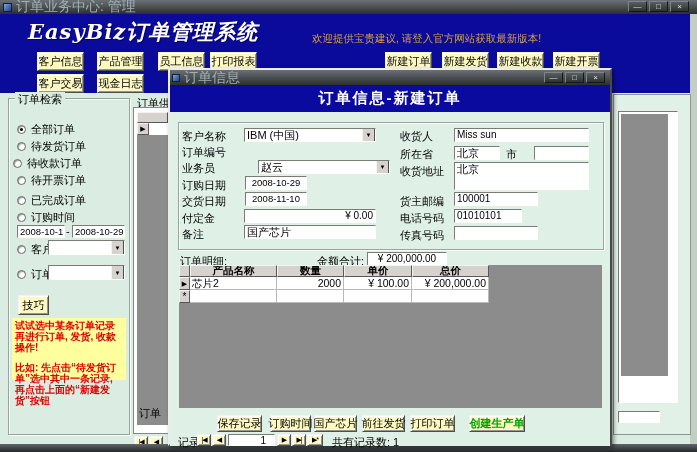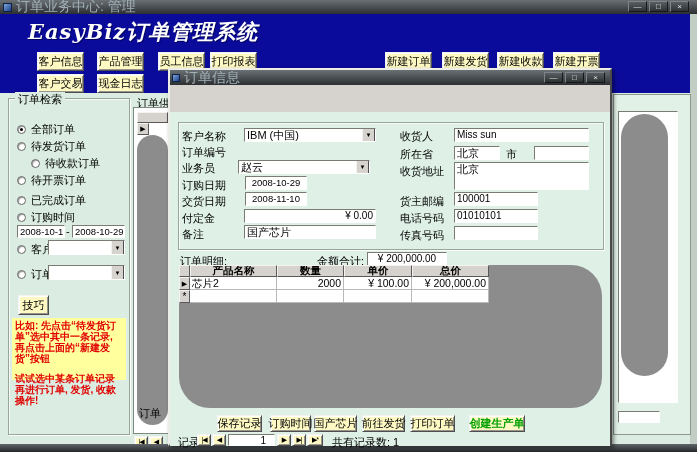--- a/index.html
+++ b/index.html
@@ -34,21 +34,21 @@
 
   .radio { width:9px; height:9px; border-radius:50%; background:#fff; border:1px solid #666;
            box-shadow:inset 1px 1px 1px #9a9a9a; position:relative; flex:0 0 9px; }
   .radio.sel:after { content:""; position:absolute; left:2px; top:2px; width:3px; height:3px; border-radius:50%; background:#000; }
   .radrow { display:flex; align-items:center; gap:5px; position:absolute; }
 
   .tip { background:#FFFF9E; color:#E10000; font-weight:bold; font-size:10px; line-height:11px; padding:2px 3px; }
   .tip p { margin-bottom:9px; }
 
   .glabel { font-size:11px; white-space:nowrap; }
-  .gray { background:#8C8C8C;border-radius:31px; }
+  .gray { background:#8C8C8C; }
   .gh { background:#D6D3CE; border:1px solid #58585a; border-top-color:#F4F3F0; border-left-color:#F4F3F0;
         font-size:10.5px; font-weight:bold; display:flex; align-items:center; justify-content:center; overflow:hidden; }
   .cell { background:#fff; border-right:1px solid #b9b9b9; border-bottom:1px solid #b9b9b9; font-size:10.5px;
           padding:0 2px; line-height:12px; overflow:hidden; white-space:nowrap; }
   .sel-cell { background:#D6D3CE; border:1px solid #58585a; border-top-color:#F4F3F0; border-left-color:#F4F3F0;
               font-size:7px; display:flex; align-items:center; justify-content:center; }
 
   .dialog { background:#D6D3CE; border:2px solid #494949; border-top-color:#EDEDE8; border-left-color:#EDEDE8;
             box-shadow:2px 2px 4px rgba(0,0,0,.45); }
   .dhead { background:#0A0A9E; color:#fff; font-size:15px; font-weight:bold; display:flex; align-items:center; justify-content:center; letter-spacing:2px; }
@@ -66,20 +66,21 @@
     <span class="tb-text">订单业务中心: 管理</span>
     <div style="position:absolute;right:8px;top:1px;display:flex;">
       <div class="winbtn">—</div>
       <div class="winbtn">□</div>
       <div class="winbtn">×</div>
     </div>
   </div>
 
   <div class="abs bluehead" style="left:0;top:14px;width:697px;height:79px;">
     <div class="abs brand" style="left:28px;top:4px;">EasyBiz订单管理系统</div>
+    <div class="abs welcome" style="left:312px;top:18px;">欢迎提供宝贵建议, 请登入官方网站获取最新版本!</div>
 
     <div class="abs btn" style="left:37px;top:38px;width:47px;height:19px;">客户信息</div>
     <div class="abs btn" style="left:97px;top:38px;width:47px;height:19px;">产品管理</div>
     <div class="abs btn" style="left:158px;top:38px;width:47px;height:19px;">员工信息</div>
     <div class="abs btn" style="left:210px;top:38px;width:47px;height:19px;">打印报表</div>
 
     <div class="abs btn" style="left:385px;top:38px;width:47px;height:19px;">新建订单</div>
     <div class="abs btn" style="left:442px;top:38px;width:47px;height:19px;">新建发货</div>
     <div class="abs btn" style="left:497px;top:38px;width:47px;height:19px;">新建收款</div>
     <div class="abs btn" style="left:553px;top:38px;width:47px;height:19px;">新建开票</div>
@@ -110,21 +111,21 @@
     <span class="abs glabel" style="left:6px;top:-7px;background:#DBEDE2;padding:0 3px;">订单检索</span>
 
     <div class="radrow" style="left:8px;top:23px;">
       <span class="radio sel"></span>
         <span>全部订单</span>
     </div>
     <div class="radrow" style="left:8px;top:40px;">
       <span class="radio"></span>
         <span>待发货订单</span>
     </div>
-    <div class="radrow" style="left:22px;top:57px;align-items:center;">
+    <div class="radrow" style="left:4px;top:57px;align-items:center;">
       <span class="radio"></span>
         <span>待收款订单</span>
     </div>
     <div class="radrow" style="left:8px;top:74px;">
       <span class="radio"></span>
         <span>待开票订单</span>
     </div>
     <div class="radrow" style="left:8px;top:94px;">
       <span class="radio"></span>
         <span>已完成订单</span>
@@ -152,54 +153,55 @@
         <span>订单</span>
     </div>
     <div class="abs sunken combo" style="left:39px;top:166px;width:77px;height:15px;">
       <span class="val"></span>
       <span class="dd">▼</span>
     </div>
 
     <div class="abs btn" style="left:9px;top:196px;width:31px;height:20px;">技巧</div>
 
     <div class="abs tip" style="left:3px;top:219px;width:114px;height:62px;">
+      <p>试试选中某条订单记录 再进行订单, 发货, 收款操作!</p>
       <p>比如: 先点击“待发货订单”选中其中一条记录, 再点击上面的“新建发货”按钮</p>
-      <p>试试选中某条订单记录 再进行订单, 发货, 收款操作!</p>
     </div>
   </div>
 
   <div class="abs bottombar" style="left:0;top:444px;width:697px;height:8px;"></div>
 
   <div class="abs dialog" style="left:168px;top:68px;width:444px;height:378px;">
 
     <div class="abs titlebar" style="left:0;top:0;width:440px;height:15px;">
       <div class="appicon" style="width:8px;height:8px;margin-left:2px;"></div>
       <span class="tb-text">订单信息</span>
       <div style="position:absolute;right:5px;top:2px;display:flex;">
         <div class="winbtn">—</div>
         <div class="winbtn">□</div>
         <div class="winbtn">×</div>
       </div>
     </div>
 
+    <div class="abs dhead" style="left:0;top:15px;width:440px;height:27px;">订单信息-新建订单</div>
 
     <div class="abs" style="left:0;top:42px;width:440px;height:334px;background:#DFF0E7;">
 
       <div class="abs etched" style="left:8px;top:10px;width:426px;height:128px;border-color:#9aa69c;"></div>
 
       <span class="abs flabel" style="left:12px;top:17px;">客户名称</span>
       <div class="abs sunken combo" style="left:74px;top:16px;width:132px;height:14px;">
         <span class="val">IBM (中国)</span>
         <span class="dd">▼</span>
       </div>
 
       <span class="abs flabel" style="left:12px;top:33px;">订单编号</span>
 
       <span class="abs flabel" style="left:12px;top:49px;">业务员</span>
-      <div class="abs sunken combo" style="left:68px;top:48px;width:132px;height:14px;">
+      <div class="abs sunken combo" style="left:88px;top:48px;width:132px;height:14px;">
         <span class="val">赵云</span>
         <span class="dd">▼</span>
       </div>
 
       <span class="abs flabel" style="left:12px;top:66px;">订购日期</span>
       <div class="abs sunken" style="left:75px;top:64px;width:62px;height:14px;font-size:9.5px;text-align:center;">2008-10-29</div>
 
       <span class="abs flabel" style="left:12px;top:82px;">交货日期</span>
       <div class="abs sunken" style="left:75px;top:80px;width:62px;height:14px;font-size:9.5px;text-align:center;">2008-11-10</div>
 
@@ -217,21 +219,21 @@
       <span class="abs flabel" style="left:336px;top:35px;">市</span>
       <div class="abs sunken" style="left:364px;top:34px;width:55px;height:14px;"></div>
 
       <span class="abs flabel" style="left:230px;top:52px;">收货地址</span>
       <div class="abs sunken" style="left:284px;top:50px;width:135px;height:28px;">北京</div>
 
       <span class="abs flabel" style="left:230px;top:82px;">货主邮编</span>
       <div class="abs sunken" style="left:284px;top:80px;width:84px;height:14px;font-size:10px;">100001</div>
 
       <span class="abs flabel" style="left:230px;top:99px;">电话号码</span>
-      <div class="abs sunken" style="left:284px;top:97px;width:84px;height:14px;font-size:10px;">01010101</div>
+      <div class="abs sunken" style="left:284px;top:97px;width:68px;height:14px;font-size:10px;">01010101</div>
 
       <span class="abs flabel" style="left:230px;top:116px;">传真号码</span>
       <div class="abs sunken" style="left:284px;top:114px;width:84px;height:14px;"></div>
 
       <span class="abs flabel" style="left:10px;top:142px;">订单明细:</span>
       <span class="abs flabel" style="left:147px;top:142px;">金额合计:</span>
       <div class="abs sunken" style="left:197px;top:140px;width:80px;height:14px;text-align:center;font-size:10px;">¥ 200,000.00</div>
 
       <div class="abs gray" style="left:9px;top:153px;width:423px;height:143px;">
         <div class="gh abs" style="left:0;top:0;width:11px;height:12px;"></div>

